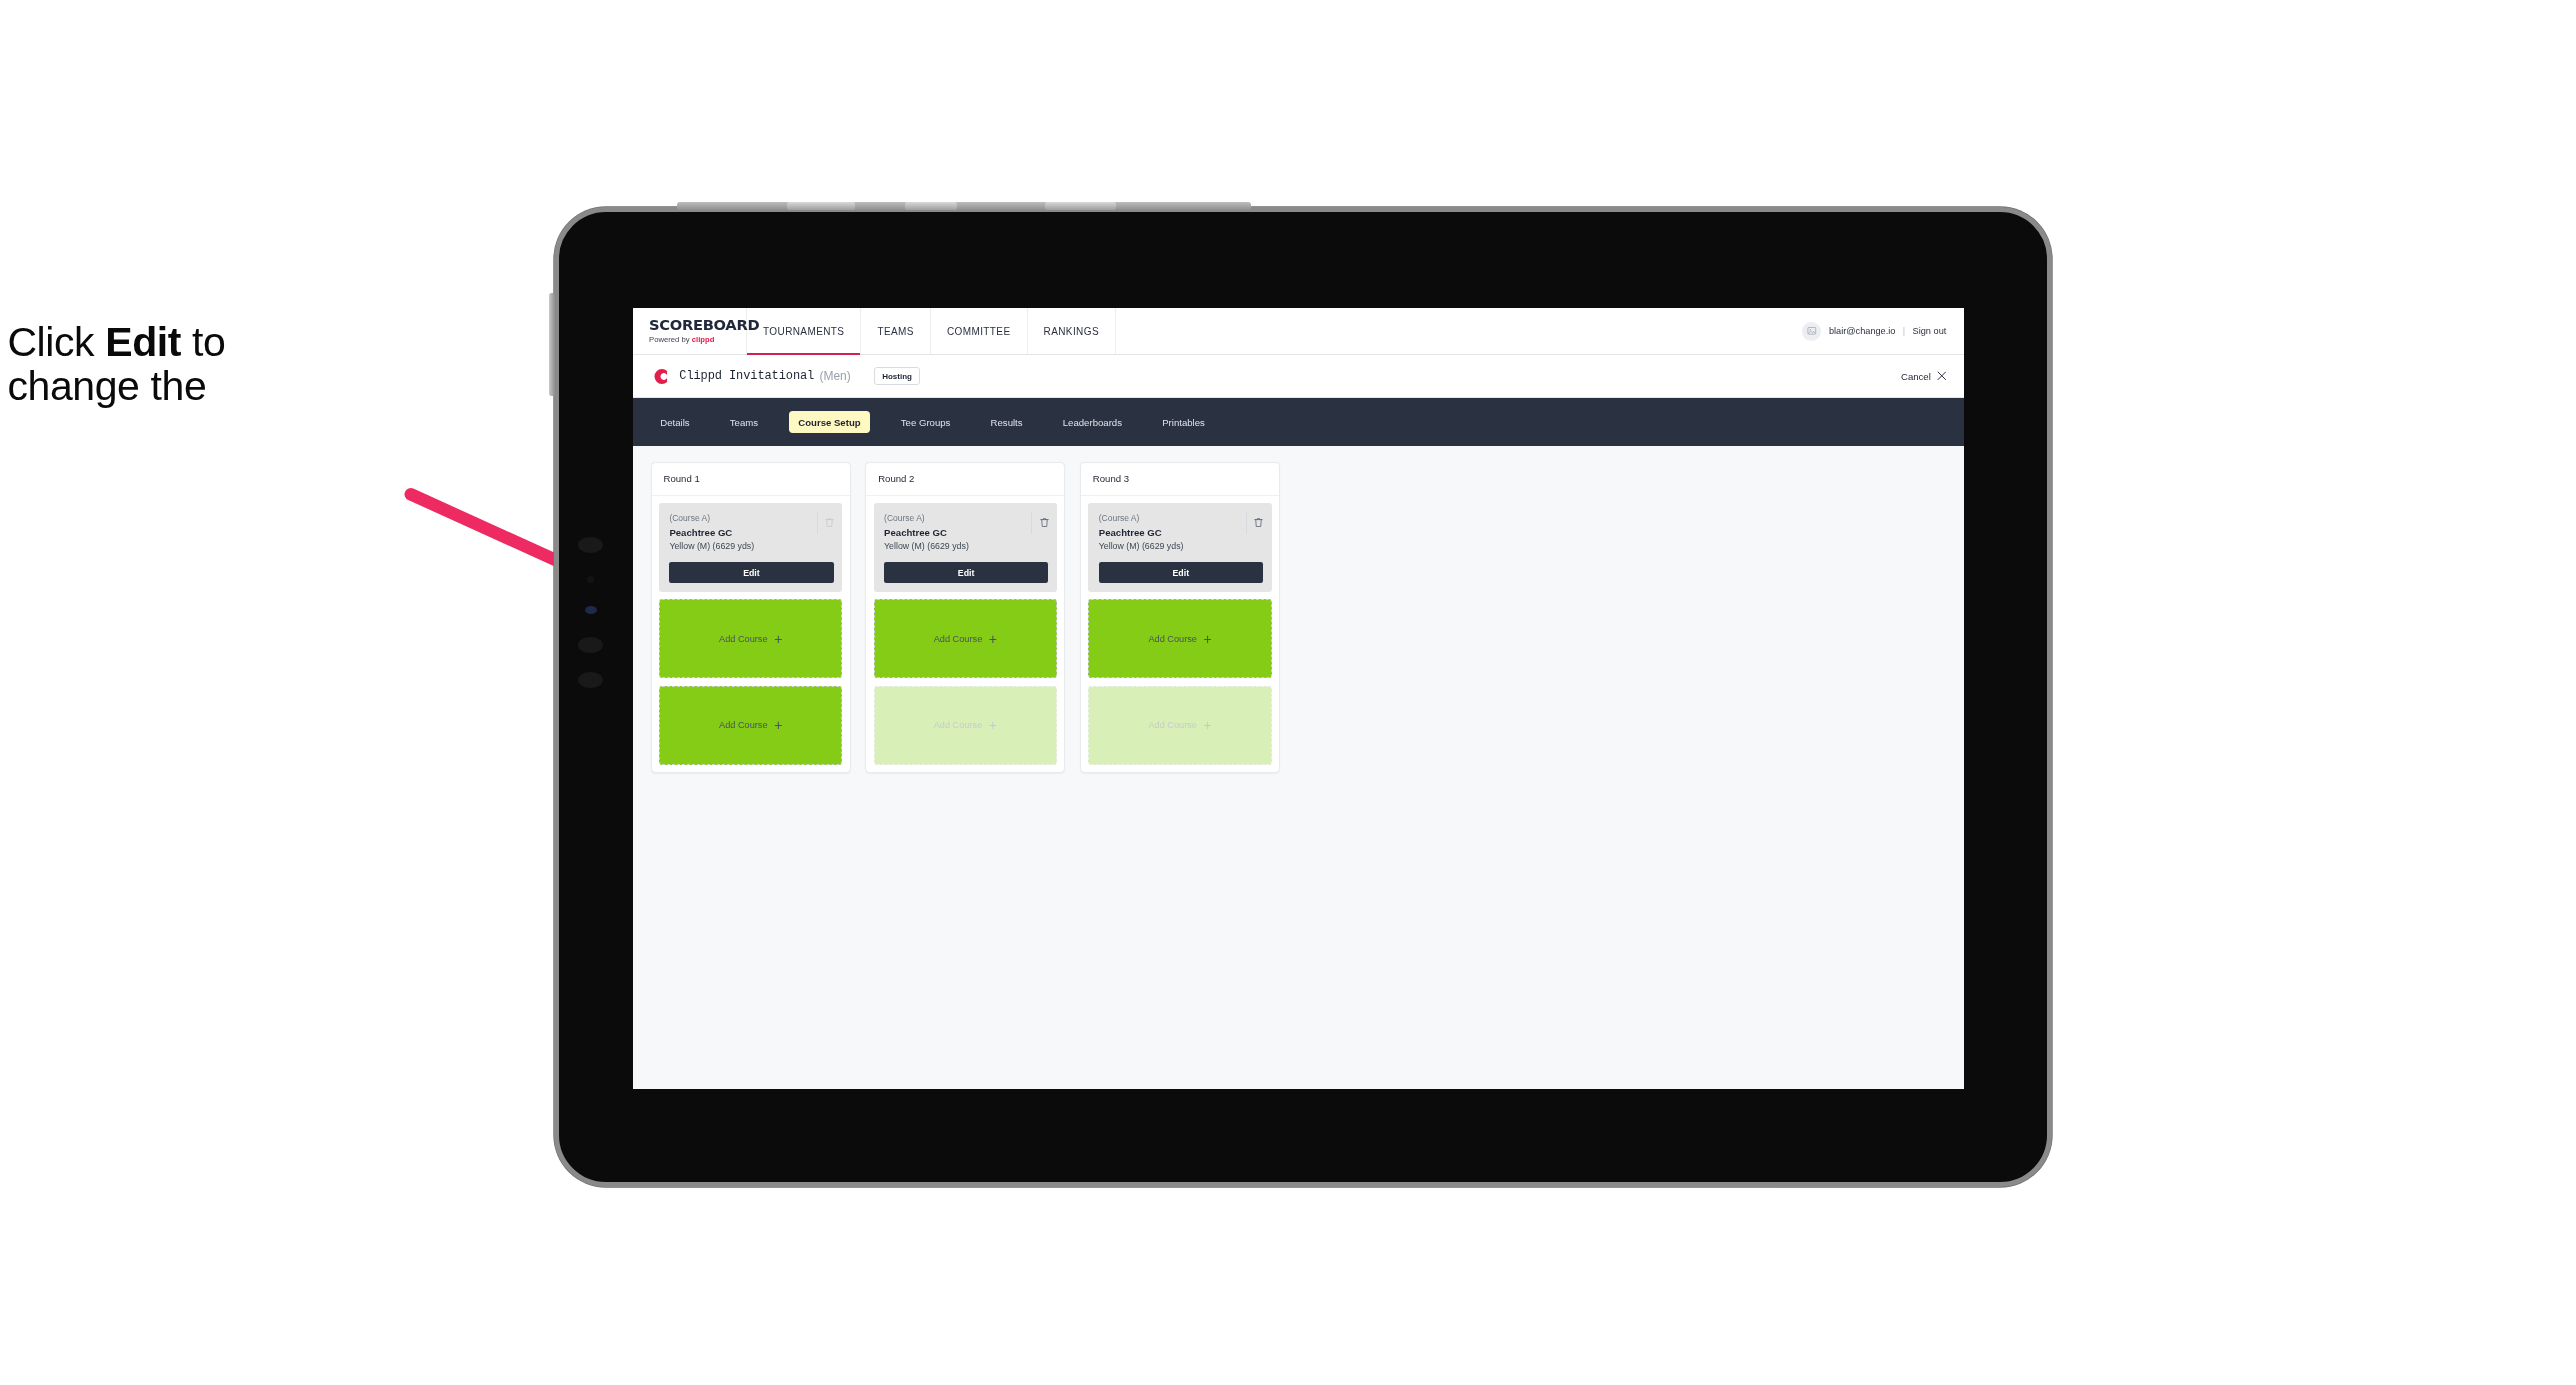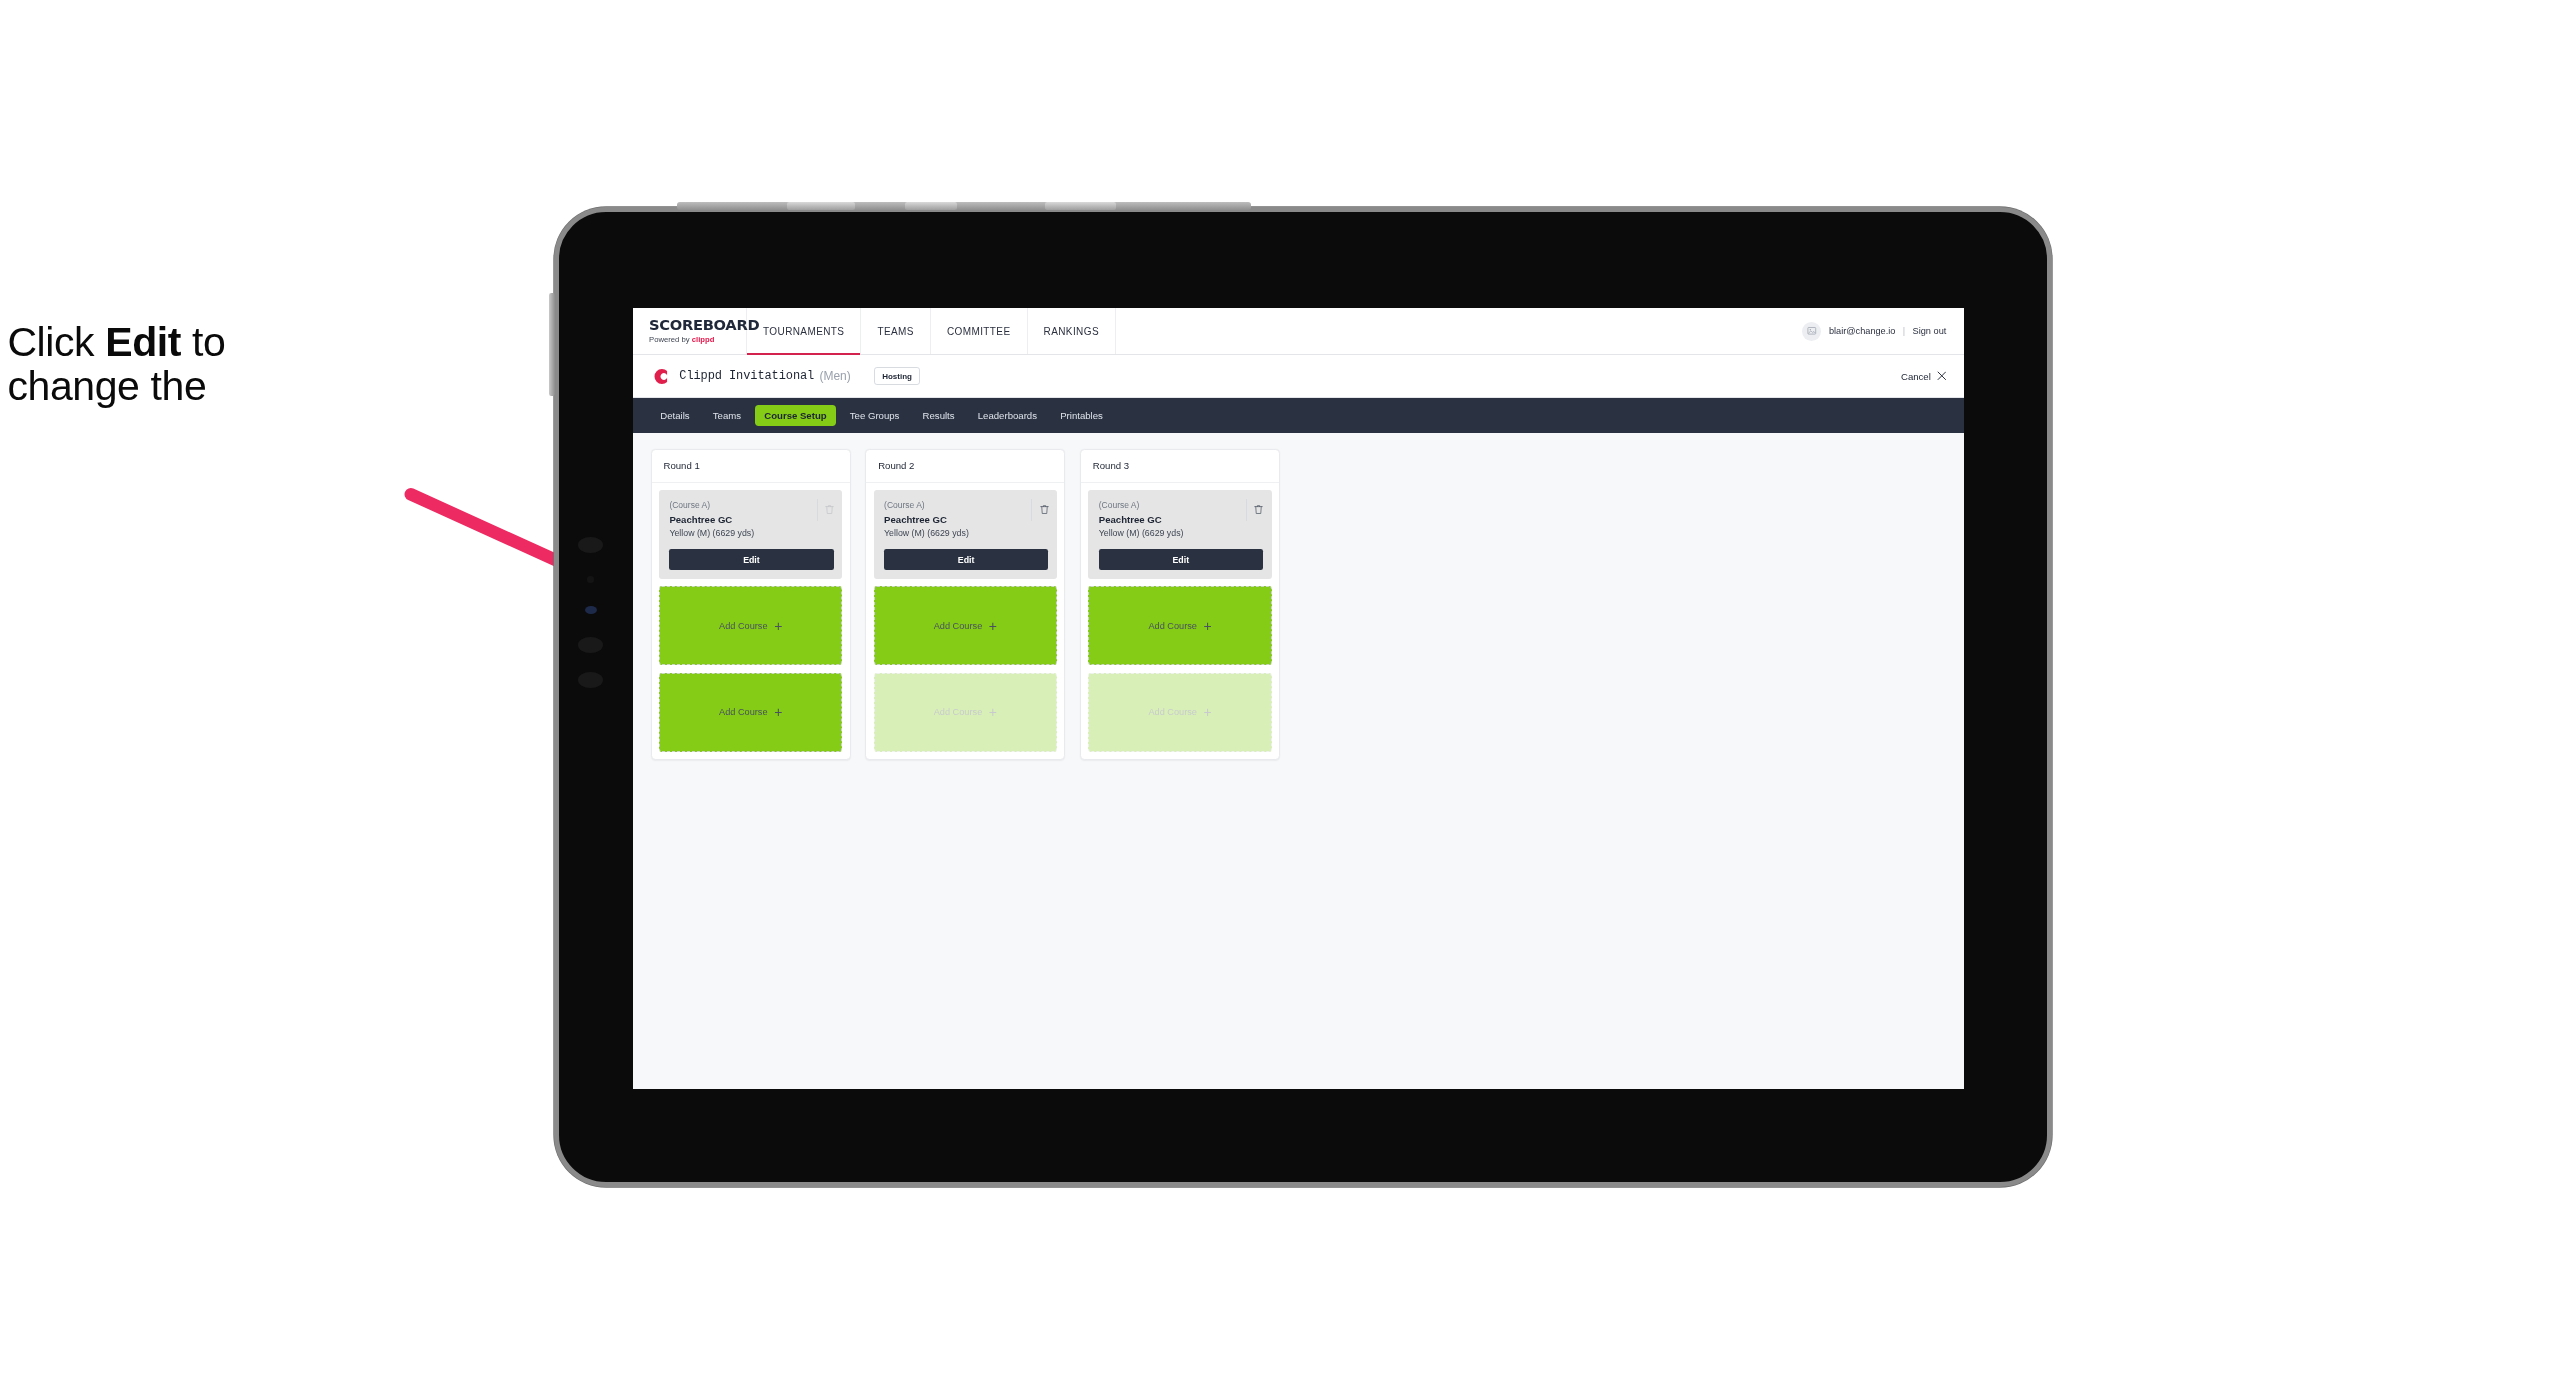--- a/index.html
+++ b/index.html
@@ -131,28 +131,28 @@
     border: 0.7px solid #d8dbe0; border-radius: 2.9px;
     font-size: 8px; font-weight: 700; color: #1d2433; background:#fff;
   }
   #cancel-btn {
     margin-left: auto; display: flex; align-items: center; gap: 5.9px;
     font-size: 9.6px; color: #222938; cursor: pointer;
   }
 
   
   #tabstrip {
-    height: 35px; background: #2a3242;
-    display: flex; align-items: center; padding: 0 17.7px; gap: 4px;
+    height: 48px; background: #2a3242;
+    display: flex; align-items: center; padding: 0 17.7px; gap: 21px;
   }
   .tab {
     padding: 5.2px 9.6px; font-size: 9.6px; color: #dfe3ea;
     border-radius: 3.7px; cursor: pointer; white-space: nowrap;
   }
-  .tab.active { background: #84cc16; color: #1d2433; font-weight: 600; }
+  .tab.active { background: #fef9c3; color: #1d2433; font-weight: 600; }
 
   
   #rounds {
     display: flex; gap: 14.7px; padding: 16px 17.7px;
     align-items: flex-start;
   }
   .round-col {
     width: 200px; background: #ffffff;
     border: 0.7px solid #e8eaed; border-radius: 4.4px;
     box-shadow: 0 0.7px 1.5px rgba(20,24,35,0.05);

